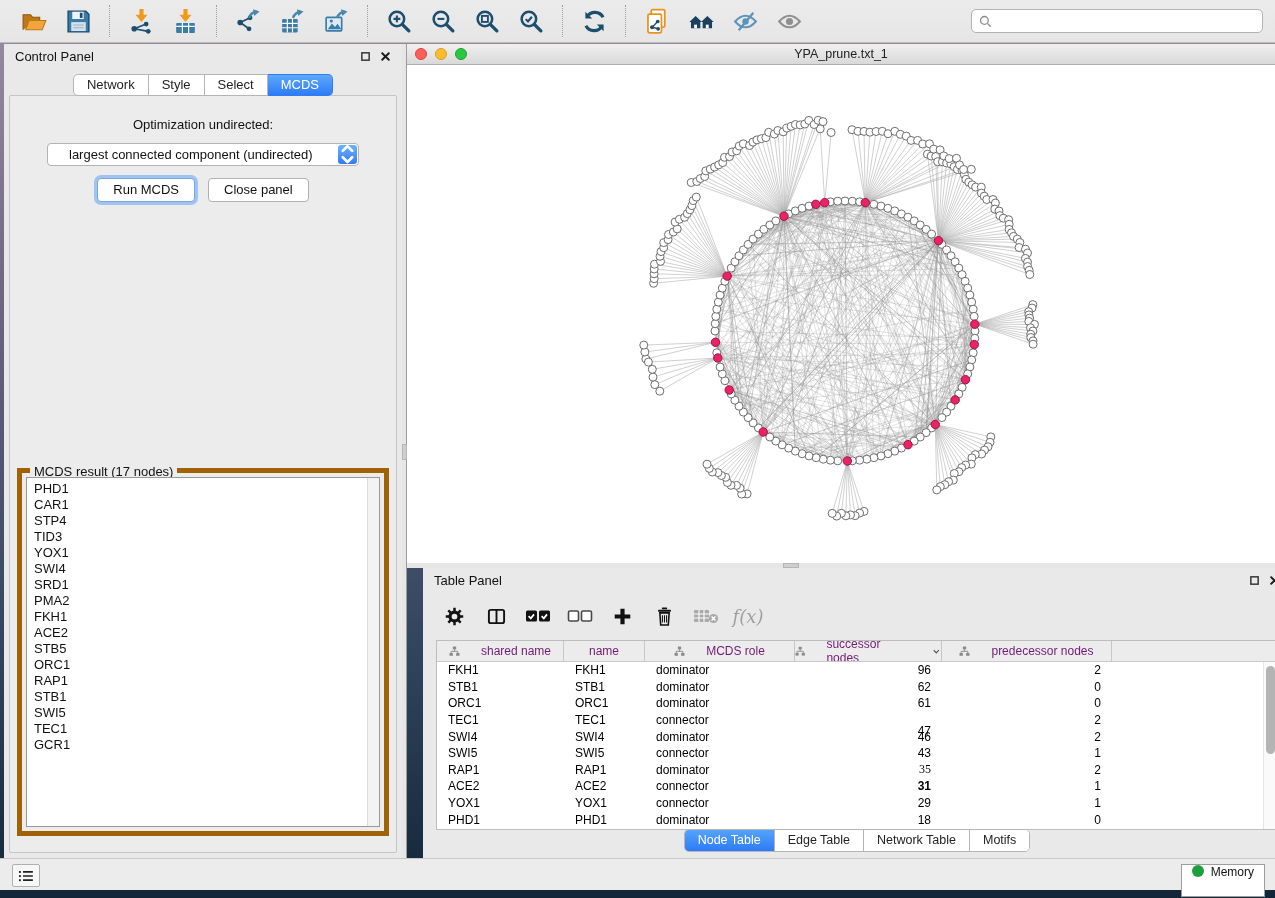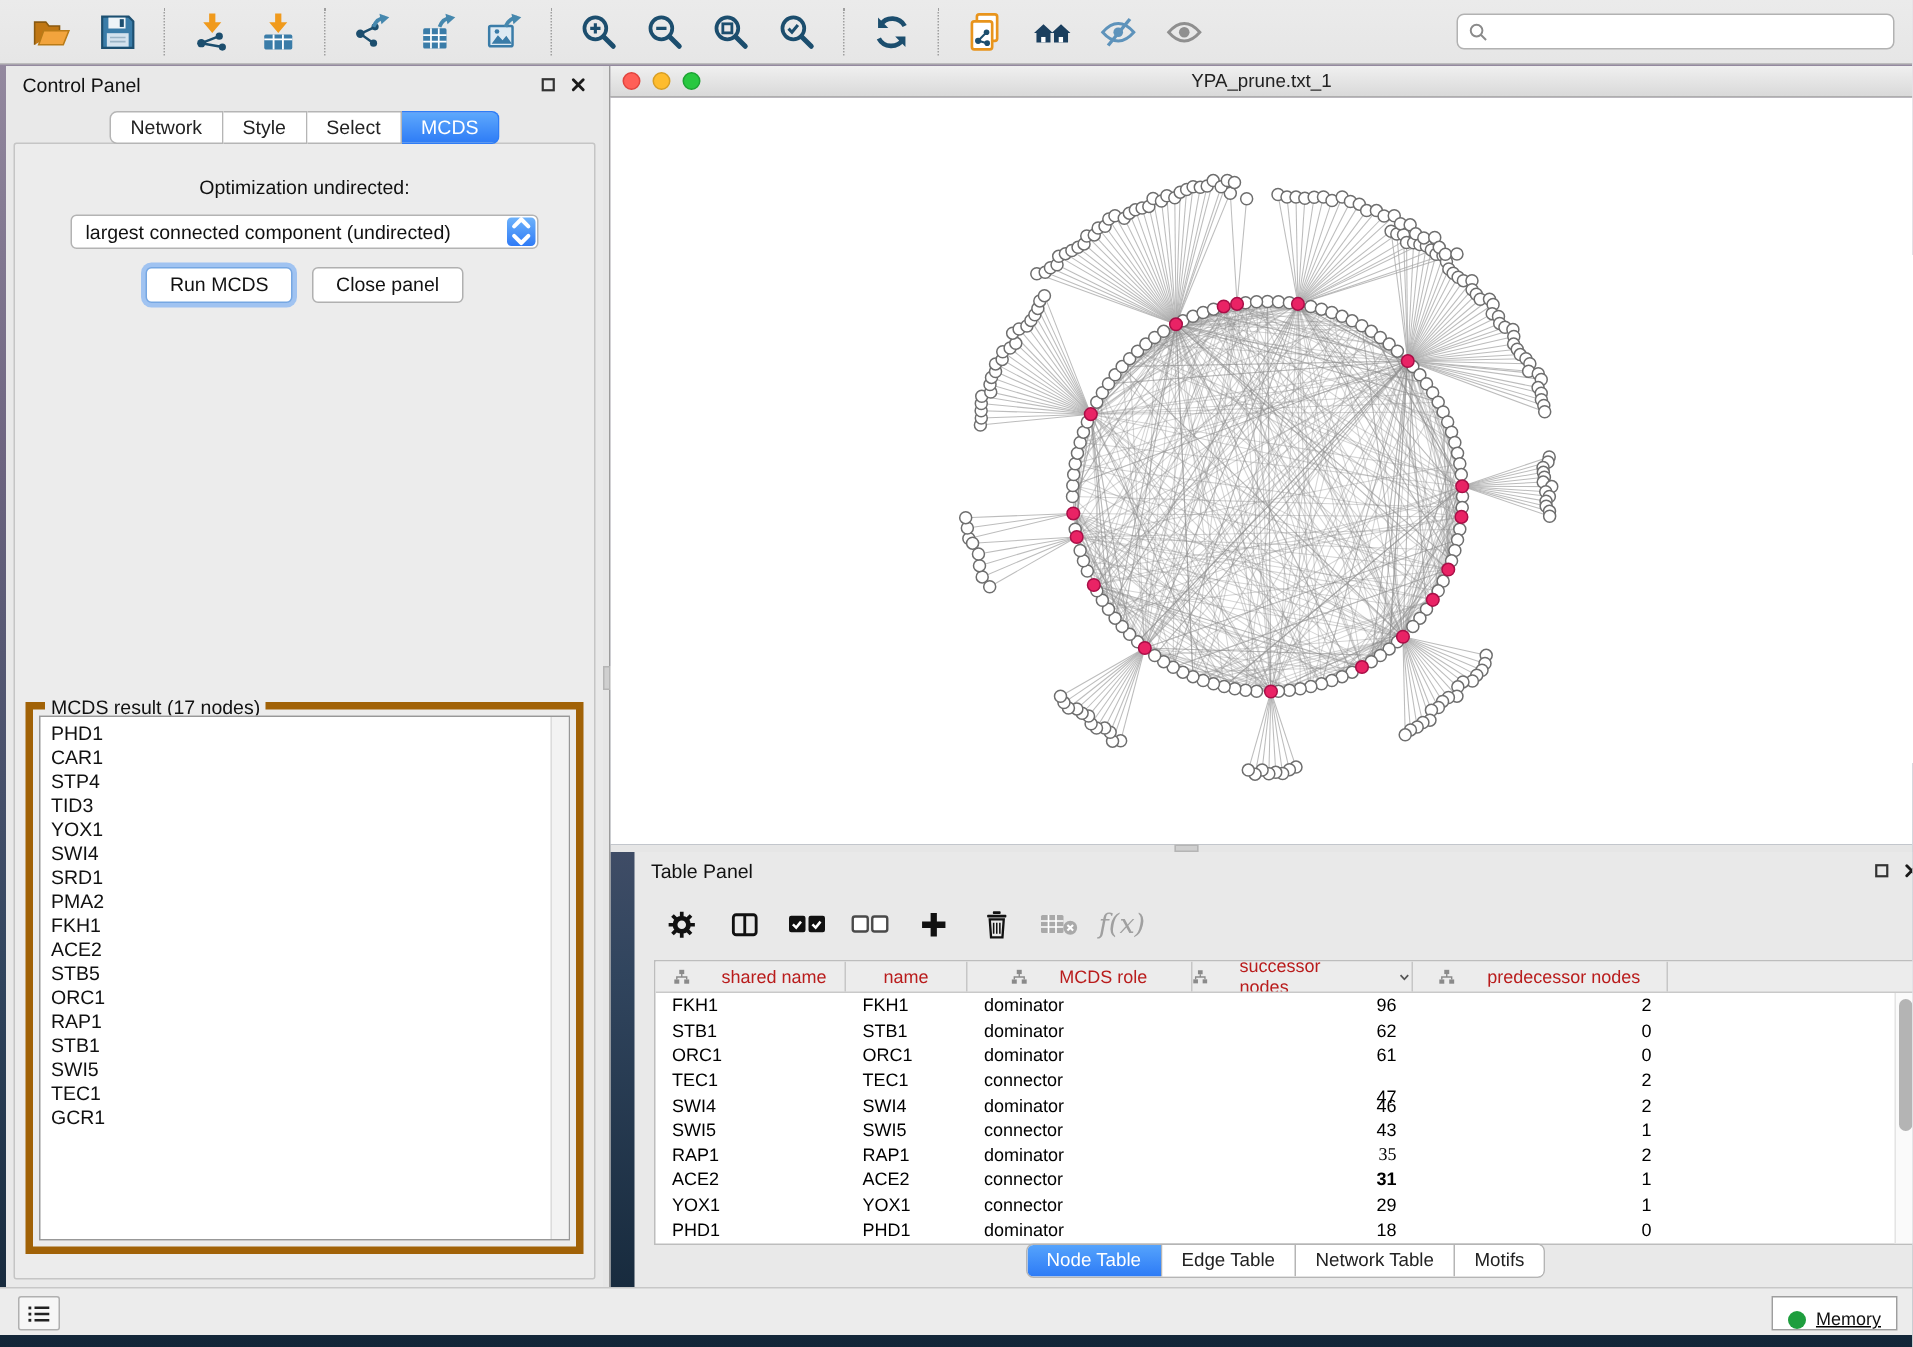--- a/index.html
+++ b/index.html
@@ -30,21 +30,21 @@
   .cp-tab { font-size:13px; padding:2px 13px 3px; background:#fff; border:1px solid #b5b5b5; border-left:none;
     color:#222; cursor:pointer; }
   .cp-tab:first-child { border-left:1px solid #b5b5b5; border-radius:5px 0 0 5px; }
   .cp-tab:last-child { border-radius:0 5px 5px 0; }
   .cp-tab.sel { background:linear-gradient(#5ea8fc,#2e7cf6); border-color:#2e7cf6; color:#fff; }
   .cp-content { position:absolute; left:5px; right:5px; top:51px; bottom:5px;
     background:#ececec; border:1px solid #c5c5c5; border-radius:2px; }
   .opt-label { text-align:center; font-size:13px; margin-top:21px; color:#111; }
   .select-box { position:relative; width:312px; height:23px; margin:11px auto 0; background:#fff;
     border:1px solid #b3b3b3; border-radius:4px; display:flex; align-items:center; cursor:pointer; }
-  .select-value { font-size:13px; padding-left:9px; color:#111; }
+  .select-value { font-size:13px; padding-left:21px; color:#111; }
   .stepper { position:absolute; right:1px; top:1px; bottom:1px; width:19px; border-radius:3px;
     background:linear-gradient(#6db2fb,#2f7bf6); display:flex; align-items:center; justify-content:center; }
   .btn-row { display:flex; justify-content:center; gap:13px; margin-top:12px; }
   .mac-btn { font-family:"Liberation Sans",sans-serif; font-size:13px; color:#111; background:#fff;
     border:1px solid #b0b0b0; border-radius:4px; padding:3px 15px 4px; cursor:pointer; }
   .mac-btn.focused { box-shadow:0 0 0 3px rgba(110,168,245,.6); border-color:#76a7e2; }
   .groupbox { position:absolute; left:7px; right:7px; top:372px; bottom:16px; border:5px solid #a16207; }
   .groupbox-title { position:absolute; top:-9px; left:8px; background:#ececec; padding:0 4px; font-size:13px; color:#111; }
   .result-list { position:absolute; inset:4px; background:#fff; border:1px solid #989898;
     padding:3px 20px 0 7px; overflow:hidden; }
@@ -71,42 +71,42 @@
   
   .table-panel { position:absolute; left:423px; top:568px; width:868px; height:290px; background:#e9e9e9; }
   .tp-toolbar { position:absolute; left:10px; top:26px; right:10px; height:44px; display:flex; align-items:center; }
   .tp-icon { width:30px; height:26px; margin:0 6px; display:flex; align-items:center; justify-content:center; cursor:pointer; }
   .tp-icon svg { width:19px; height:19px; }
   .tp-icon.wide svg { width:26px; height:16px; }
   .fx { font-family:"DejaVu Serif", serif; font-style:italic; font-size:18px; color:#a0a0a0; }
   .tp-table { position:absolute; left:13px; top:72px; width:842px; height:190px; background:#fff;
     border:1px solid #bdbdbd; overflow:hidden; }
   .tt-header { display:flex; height:21px; background:#ececec; border-bottom:1px solid #c9c9c9; }
-  .th { display:flex; align-items:center; justify-content:center; gap:21px; font-size:12px; color:#b91c1c;
+  .th { display:flex; align-items:center; justify-content:center; gap:21px; font-size:12px; color:#701a75;
     border-right:1px solid #c6c6c6; overflow:hidden; cursor:pointer; }
   .th svg.attr { width:11px; height:11px; }
   .th svg.chev { width:9px; height:9px; }
   .tt-row { display:flex; height:16.6px; align-items:center; }
   .td { font-size:12px; color:#000; padding:0 11px; white-space:nowrap; overflow:hidden; }
   .td.num { text-align:right; }
   .tt-scroll { position:absolute; right:0; top:21px; bottom:0; width:14px; background:#fafafa; border-left:1px solid #e4e4e4; }
   .tt-thumb { position:absolute; left:2px; top:4px; width:9px; height:88px; background:#b4b4b4; border-radius:5px; }
   .tp-tabs { position:absolute; left:0; right:0; bottom:6px; display:flex; justify-content:center; }
   .tp-tabgroup { display:inline-flex; border:1px solid #b5b5b5; border-radius:5px; overflow:hidden; background:#fff; }
   .tp-tab { font-size:12.5px; padding:3px 13px 4px; color:#222; border-right:1px solid #b5b5b5; background:#fff; cursor:pointer; }
   .tp-tab:last-child { border-right:none; }
   .tp-tab.sel { background:linear-gradient(#55a3fc,#2d7bf6); color:#fff; }
 
   
   .status-bar { position:absolute; left:0; top:858px; width:1275px; height:32px; background:#ececec; border-top:1px solid #c7c7c7; }
   .menu-btn { position:absolute; left:12px; top:5px; width:28px; height:23px; background:#f7f7f7; border:1px solid #b0b0b0;
     border-radius:2px; display:flex; align-items:center; justify-content:center; cursor:pointer; }
   .menu-btn svg { width:16px; height:12px; }
-  .memory-btn { position:absolute; right:10px; top:5px; height:23px; padding:0 10px; background:#fff; border:1px solid #9e9e9e;
-    display:flex; align-items:flex-end; gap:7px; cursor:pointer;text-decoration:underline; }
+  .memory-btn { position:absolute; right:10px; top:5px; height:33px; padding:0 10px; background:#fff; border:1px solid #9e9e9e;
+    display:flex; align-items:flex-start; gap:7px; cursor:pointer; }
   .memory-btn .dot { width:12px; height:12px; border-radius:50%; }
   .memory-btn span:last-child { font-size:12px; color:#111; }
 </style>
 </head>
 <body>
 
 <div class="screen">
 
   <div class="toolbar">
     <span class="tb-icon">

